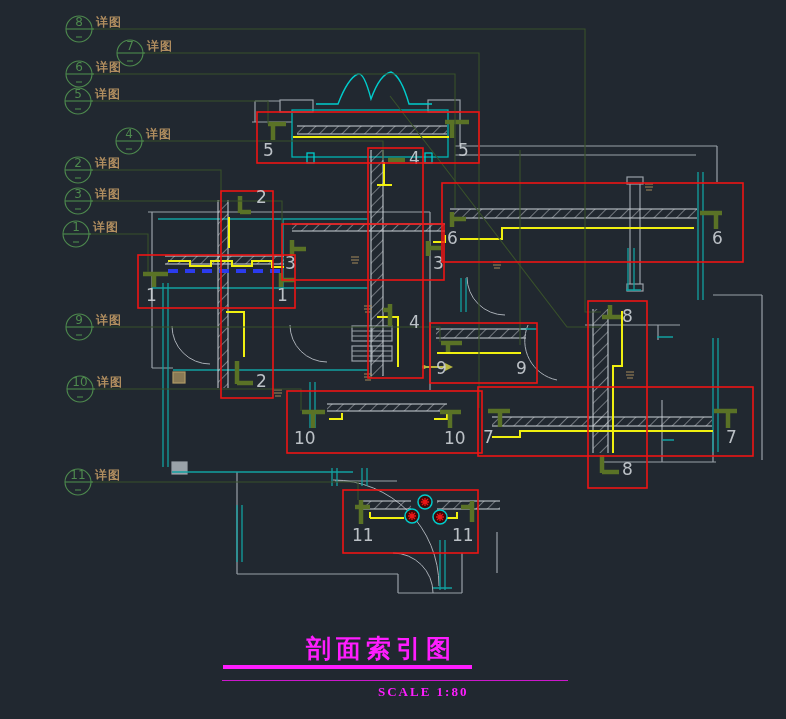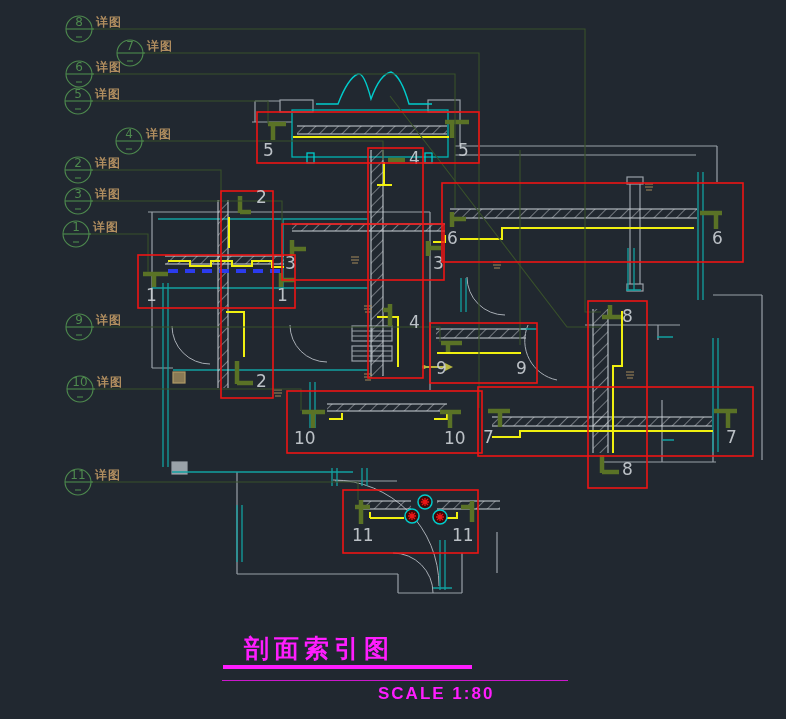--- a/index.html
+++ b/index.html
@@ -4,29 +4,29 @@
 <style>
   html,body{margin:0;padding:0;background:#11151b;}
   #canvas{
     position:relative;width:786px;height:719px;overflow:hidden;
     background:#212830;
     font-family:"DejaVu Sans","Liberation Sans",sans-serif;
   }
   #cad{position:absolute;left:0;top:0;}
   .titleblock{position:absolute;color:#ff1dff;}
   #dwg-title{
-    left:244px;top:632px;width:212px;text-align:left;
+    left:244px;top:632px;width:212px;text-align:right;
     font-size:25px;font-weight:bold;letter-spacing:5px;
     font-family:"DejaVu Sans","Liberation Sans",sans-serif;
   }
   #title-rule-thick{left:223px;top:665px;width:249px;height:4px;background:#ff1dff;}
   #title-rule-thin{left:222px;top:680px;width:346px;height:1px;background:#cc17cc;}
   #scale-label{
-    left:378px;top:684px;font-size:17px;font-weight:bold;letter-spacing:2px;
-    font-family:Liberation Sans, sans-serif;
+    left:378px;top:684px;font-size:13px;font-weight:bold;letter-spacing:2px;
+    font-family:Liberation Serif, serif;
   }
   text{font-family:"DejaVu Sans","Liberation Sans",sans-serif;}
   .boxnum{fill:#c9ced3;font-size:17px;opacity:.92;}
   .bubnum{fill:#4e8a4e;font-size:12px;}
   .bublabel{fill:#b08d5f;font-size:12px;font-weight:bold;letter-spacing:1px;}
 </style>
 </head>
 <body>
 
 <div id="canvas">

